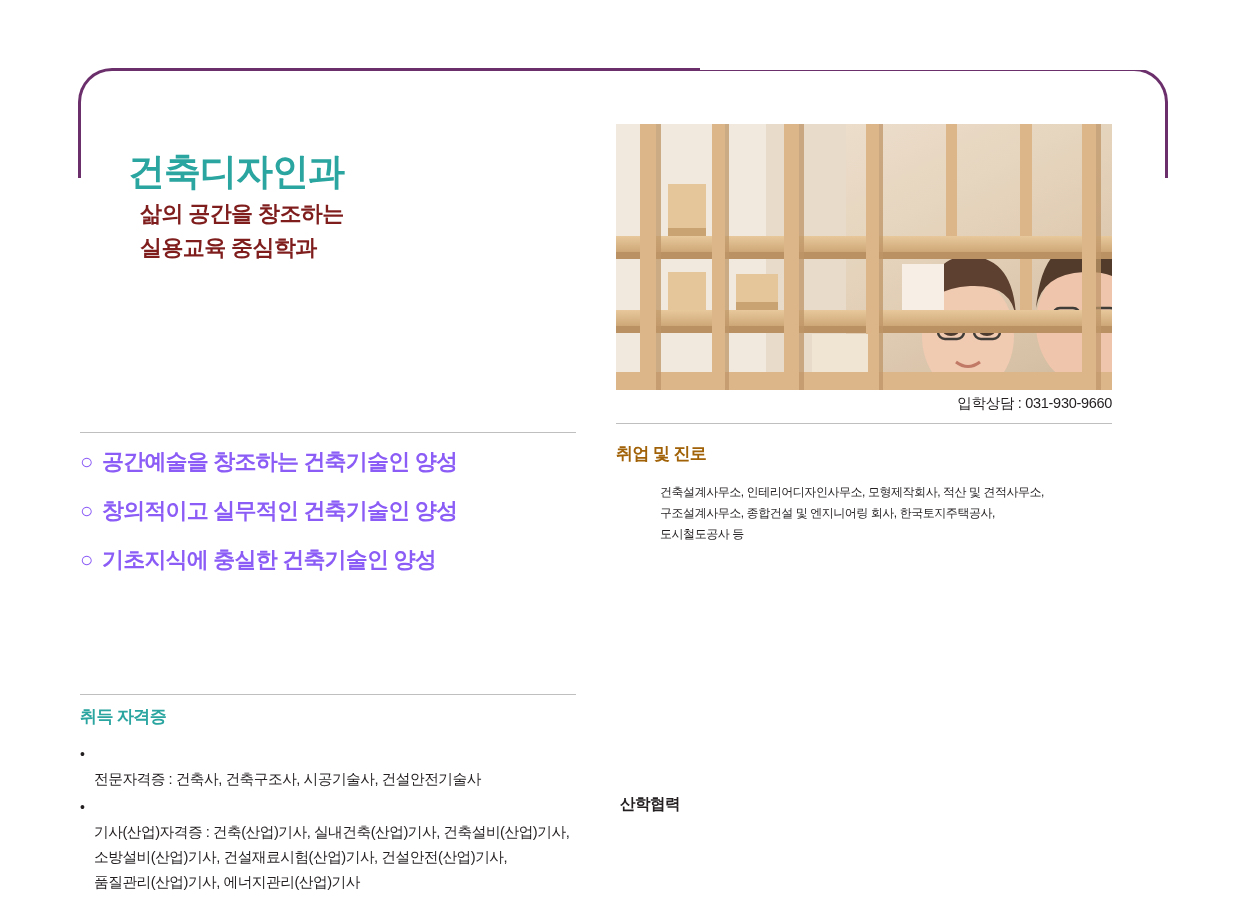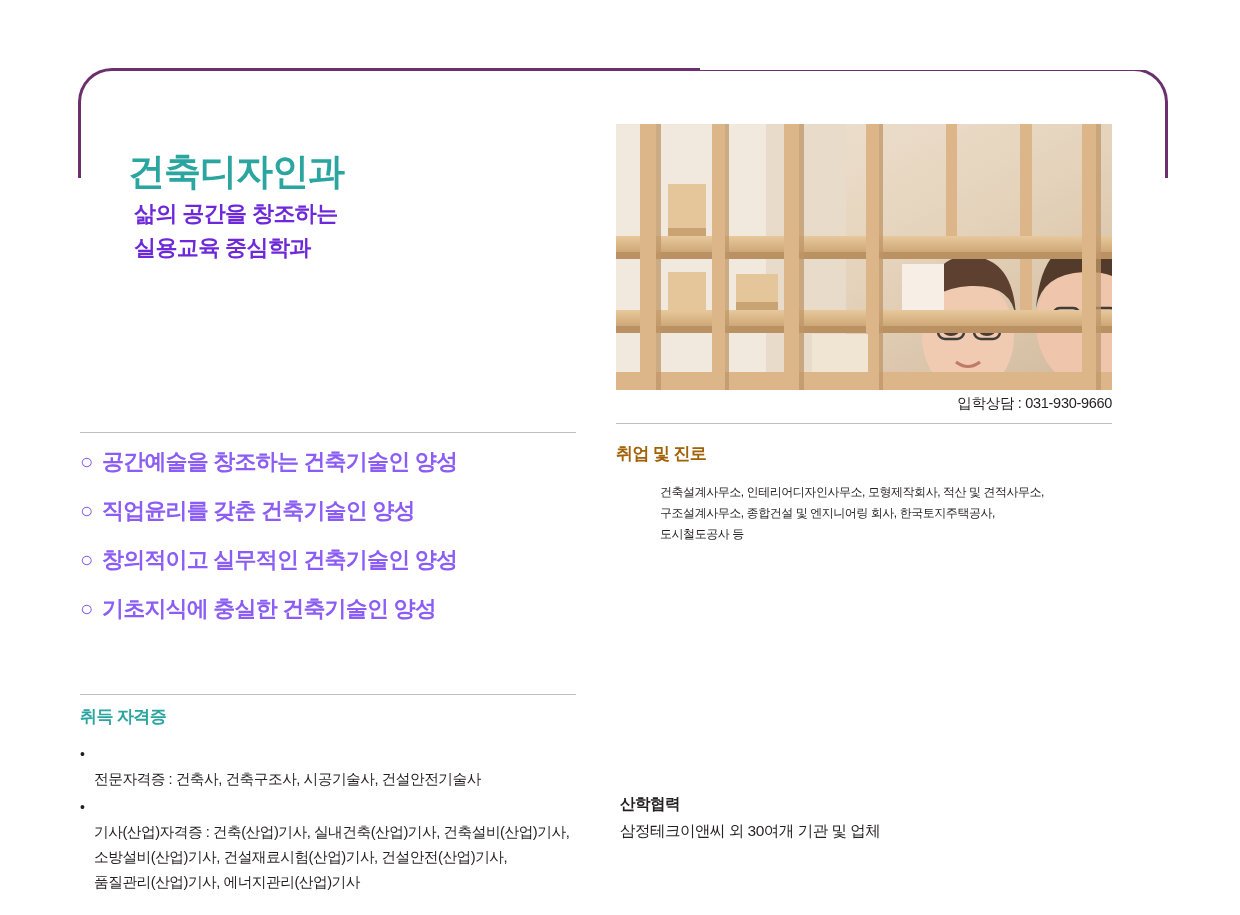--- a/index.html
+++ b/index.html
@@ -49,27 +49,27 @@
     top: 122px;
     font-size: 37px;
     font-weight: bold;
     letter-spacing: -1px;
     color: #2aa5a0;
     white-space: nowrap;
     margin-left: 6px;
   }
   .dept-slogan {
     position: absolute;
-    left: 134px;
+    left: 140px;
     top: 197px;
     font-size: 22px;
     font-weight: bold;
     line-height: 1.55;
     letter-spacing: -0.6px;
-    color: #6d28d9;
+    color: #7f1d1d;
     white-space: pre-line;
   }
 
   
   .photo {
     position: absolute;
     left: 616px;
     top: 124px;
     width: 496px;
     height: 266px;
@@ -307,23 +307,20 @@
 
   <div class="rule rule-left-top"></div>
   <div class="rule rule-right-top"></div>
   <div class="rule rule-left-cert"></div>
 
   <ul class="goals">
     <li>
       <span class="mark">○</span><span>공간예술을 창조하는 건축기술인 양성</span>
     </li>
     <li>
-      <span class="mark">○</span><span>직업윤리를 갖춘 건축기술인 양성</span>
-    </li>
-    <li>
       <span class="mark">○</span><span>창의적이고 실무적인 건축기술인 양성</span>
     </li>
     <li>
       <span class="mark">○</span><span>기초지식에 충실한 건축기술인 양성</span>
     </li>
   </ul>
 
   <div class="career-heading">취업 및 진로</div>
   <div class="career-body">건축설계사무소, 인테리어디자인사무소, 모형제작회사, 적산 및 견적사무소,
 구조설계사무소, 종합건설 및 엔지니어링 회사, 한국토지주택공사,
@@ -335,15 +332,14 @@
       <span class="bullet">•</span><span>전문자격증 : 건축사, 건축구조사, 시공기술사, 건설안전기술사</span>
     </li>
     <li>
       <span class="bullet">•</span><span>기사(산업)자격증 : 건축(산업)기사, 실내건축(산업)기사, 건축설비(산업)기사,
 소방설비(산업)기사, 건설재료시험(산업)기사, 건설안전(산업)기사,
 품질관리(산업)기사, 에너지관리(산업)기사</span>
     </li>
   </ul>
 
   <div class="coop-heading">산학협력</div>
-  <div class="coop-body">삼정테크이앤씨 외 30여개 기관 및 업체</div>
 
 </div>
 
 </body></html>

